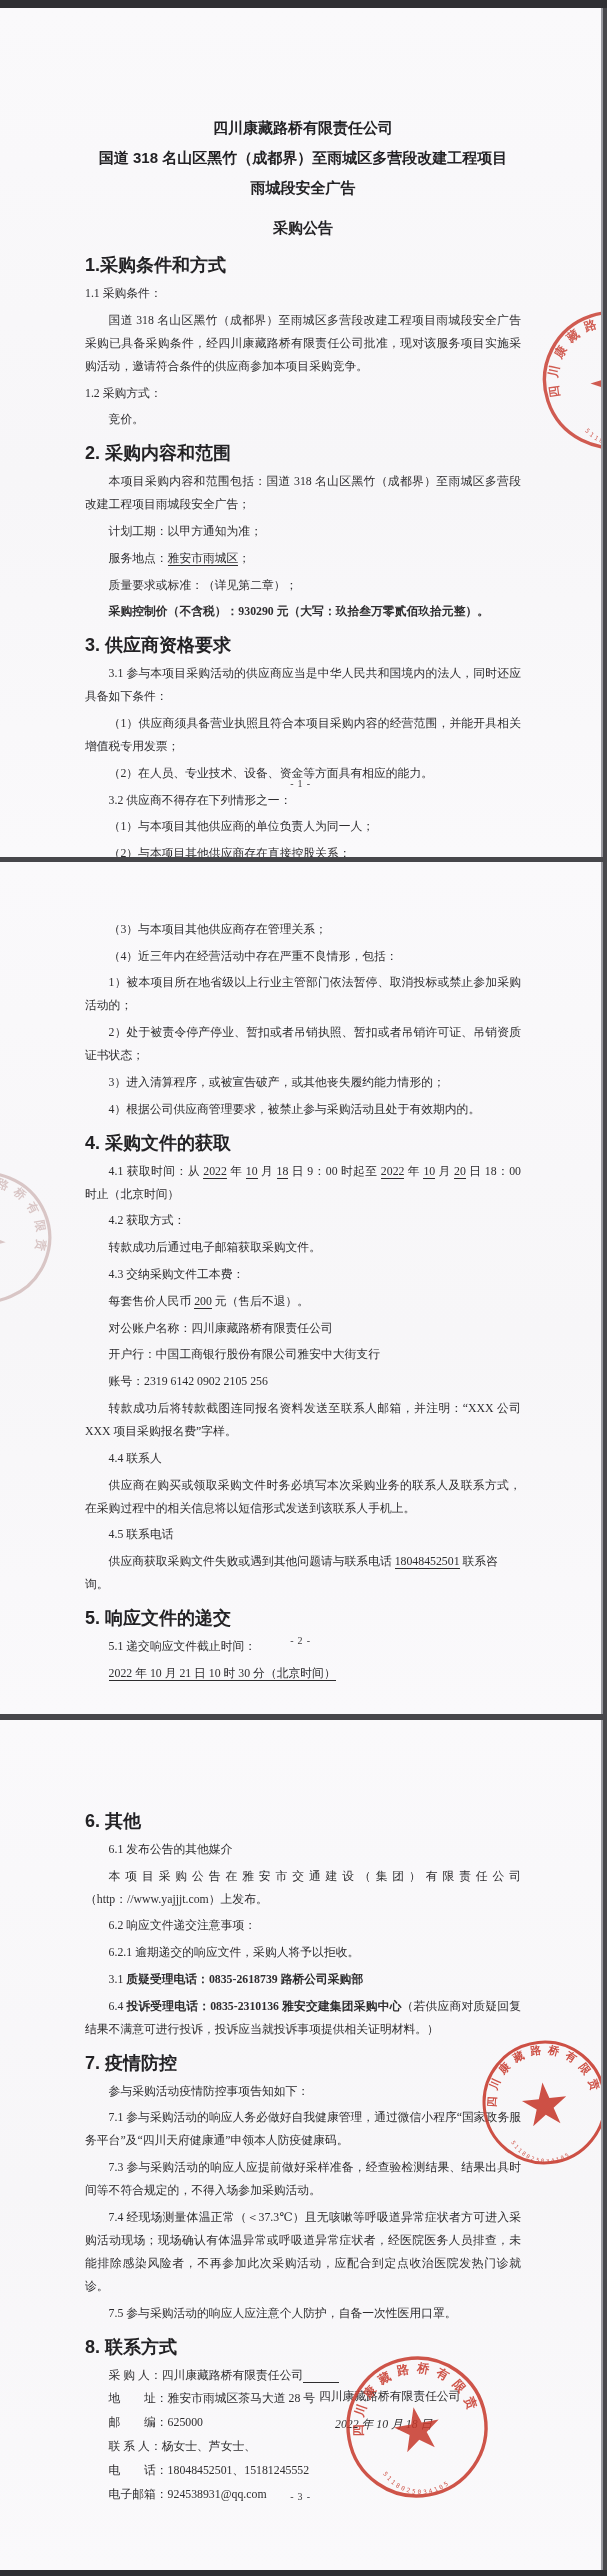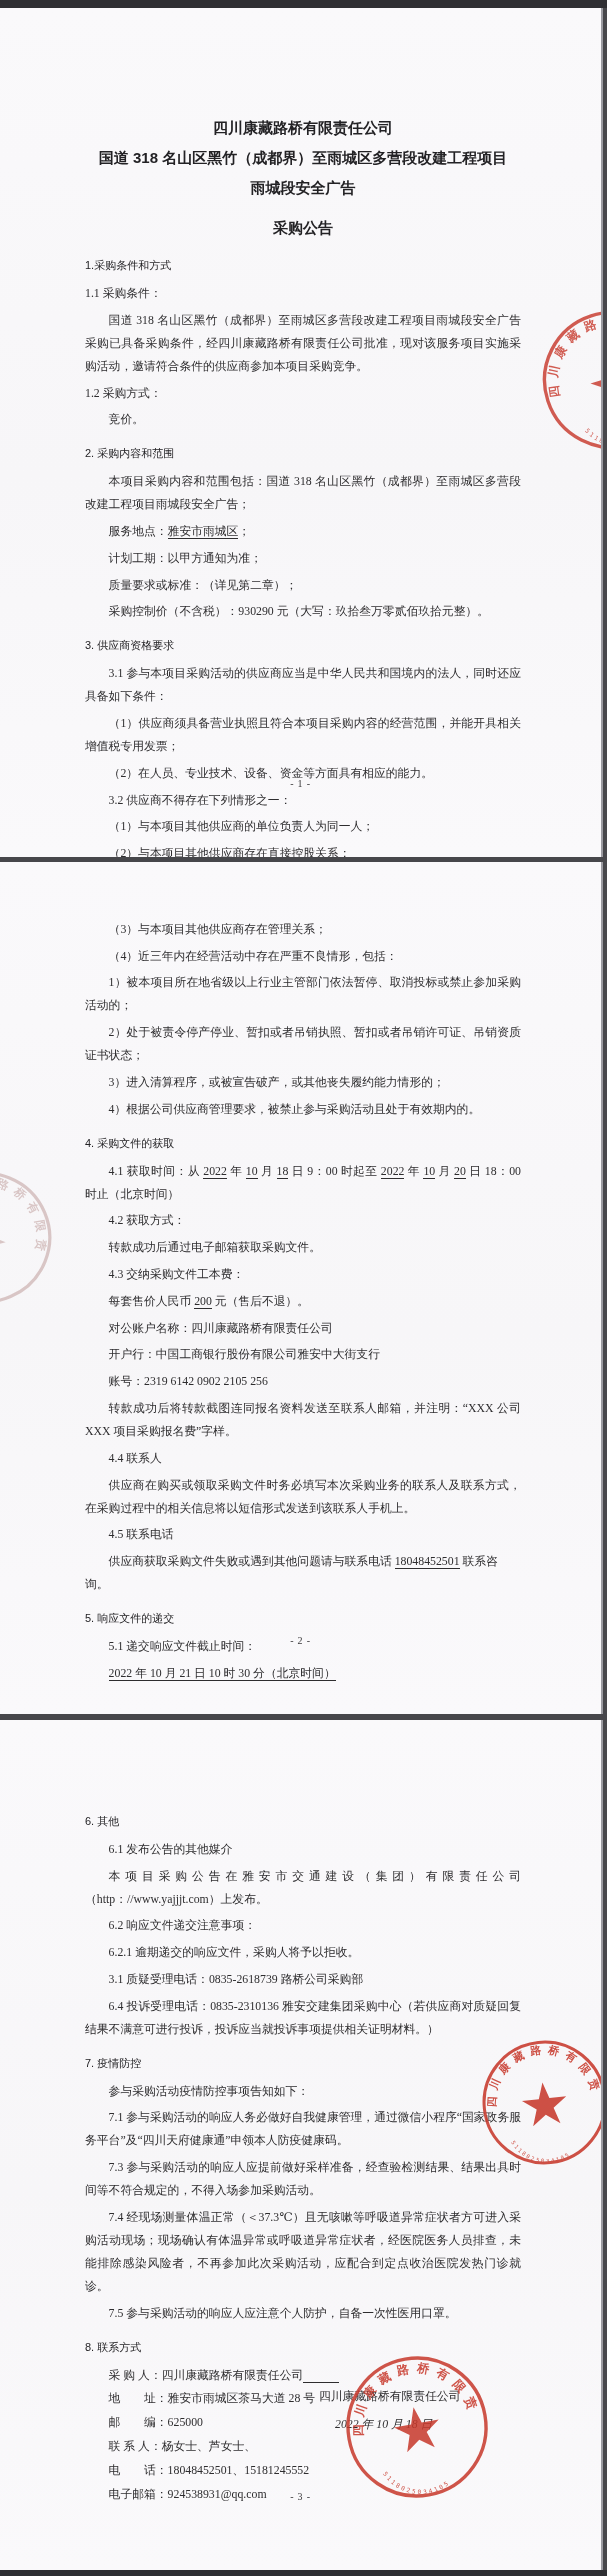--- a/index.html
+++ b/index.html
@@ -25,28 +25,28 @@
   .page-3 .content{padding-top:79px;}
   .blk{position:relative;}
   .title{
     font-family:"Liberation Sans","DejaVu Sans",sans-serif;
     font-weight:bold;font-size:15px;line-height:30px;
     text-align:center;color:#232225;
   }
   .title.space-above{margin-top:10.6px;}
   .heading{
     font-family:"Liberation Sans","DejaVu Sans",sans-serif;
-    font-weight:normal;font-size:11px;line-height:20px;
+    font-weight:bold;font-size:18px;line-height:20px;
     margin:12px 0 6.8px;color:#232225;
   }
   .line{font-size:11.8px;line-height:23px;margin:3.8px 0;}
   .ind{text-indent:2em;}
   .para{text-indent:2em;text-align:justify;}
   .tight{margin:0.8px 0;}
-  .bold{font-weight:normal;}
+  .bold{font-weight:bold;}
   .u{border-bottom:0.8px solid #2e2d2f;}
   .pagenum{
     position:absolute;left:0;width:100%;bottom:68px;
     text-align:center;font-size:10px;letter-spacing:0.8px;color:#3a393b;
   }
   .signature-line{
     position:absolute;font-size:11.8px;color:#2e2d2f;white-space:nowrap;
   }
   .sig-company{left:319px;top:669px;}
   .sig-date{left:335px;top:697px;font-style:italic;}
@@ -77,22 +77,22 @@
         <div class="blk title">国道 318 名山区黑竹（成都界）至雨城区多营段改建工程项目</div>
         <div class="blk title">雨城段安全广告</div>
         <div class="blk title space-above">采购公告</div>
         <div class="blk heading">1.采购条件和方式</div>
         <div class="blk line">1.1 采购条件：</div>
         <div class="blk line para">国道 318 名山区黑竹（成都界）至雨城区多营段改建工程项目雨城段安全广告采购已具备采购条件，经四川康藏路桥有限责任公司批准，现对该服务项目实施采购活动，邀请符合条件的供应商参加本项目采购竞争。</div>
         <div class="blk line">1.2 采购方式：</div>
         <div class="blk line ind">竞价。</div>
         <div class="blk heading">2. 采购内容和范围</div>
         <div class="blk line para">本项目采购内容和范围包括：国道 318 名山区黑竹（成都界）至雨城区多营段改建工程项目雨城段安全广告；</div>
+        <div class="blk line ind">计划工期：以甲方通知为准；</div>
         <div class="blk line ind"><span>服务地点：</span><span class="u">雅安市雨城区</span><span>；</span></div>
-        <div class="blk line ind">计划工期：以甲方通知为准；</div>
         <div class="blk line ind">质量要求或标准：（详见第二章）；</div>
         <div class="blk line ind bold">采购控制价（不含税）：930290 元（大写：玖拾叁万零贰佰玖拾元整）。</div>
         <div class="blk heading">3. 供应商资格要求</div>
         <div class="blk line para">3.1 参与本项目采购活动的供应商应当是中华人民共和国境内的法人，同时还应具备如下条件：</div>
         <div class="blk line para">（1）供应商须具备营业执照且符合本项目采购内容的经营范围，并能开具相关增值税专用发票；</div>
         <div class="blk line ind">（2）在人员、专业技术、设备、资金等方面具有相应的能力。</div>
         <div class="blk line ind">3.2 供应商不得存在下列情形之一：</div>
         <div class="blk line ind">（1）与本项目其他供应商的单位负责人为同一人；</div>
         <div class="blk line ind">（2）与本项目其他供应商存在直接控股关系；</div>
       </div>

